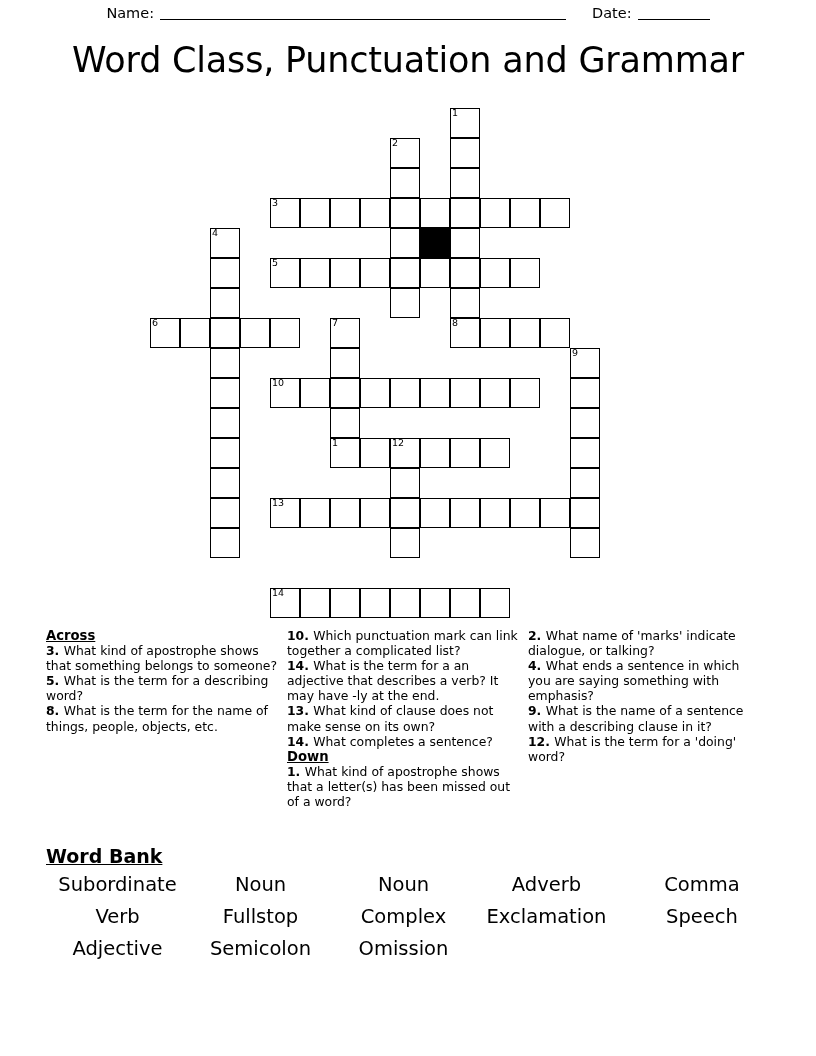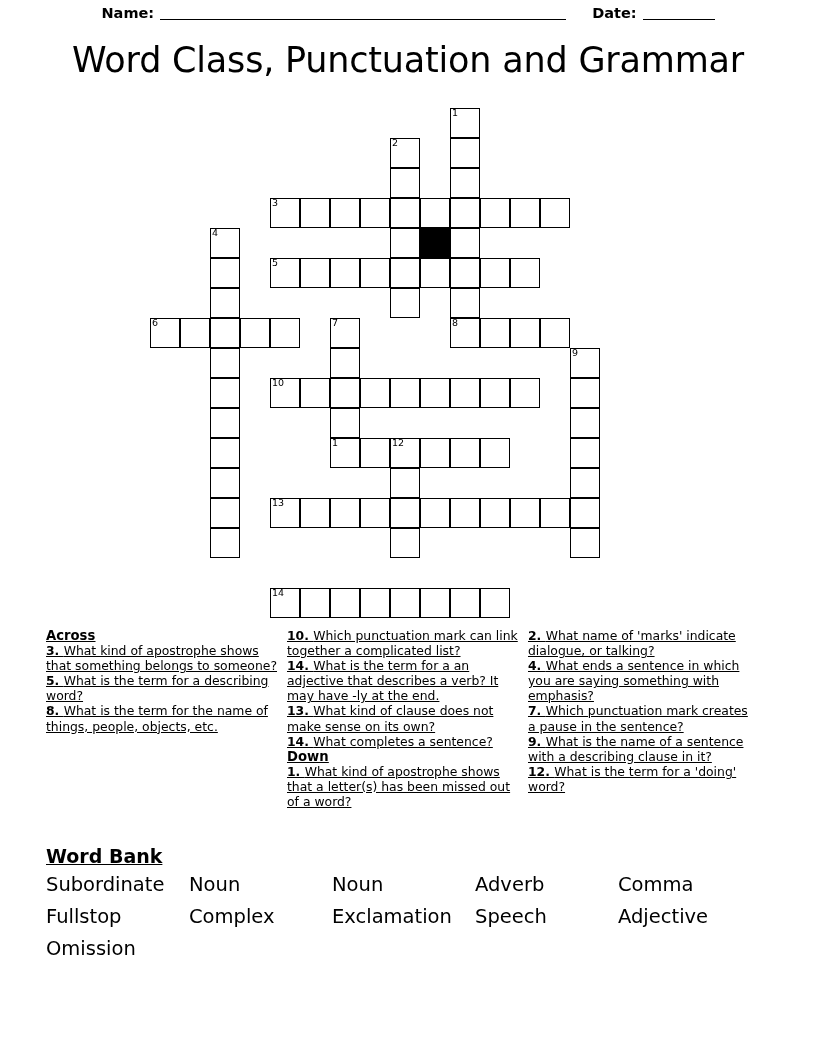--- a/index.html
+++ b/index.html
@@ -22,21 +22,21 @@
     top: 0px;
     left: 0px;
     width: 816px;
     height: 26px;
     display: flex;
     align-items: center;
     justify-content: center;
     gap: 6px;
     font-size: 14.5px;
   }
-  .nd-label { white-space: nowrap; font-weight: bold; }
+  .nd-label { white-space: nowrap; }
   .nd-rule-long {
     display: inline-block;
     width: 406px;
     border-bottom: 1.2px solid #000;
     height: 12px;
   }
   .nd-rule-short {
     display: inline-block;
     width: 72px;
     border-bottom: 1.2px solid #000;
@@ -93,21 +93,20 @@
     height: 200px;
     display: flex;
     gap: 0px;
   }
   .clue-col {
     width: 241px;
     padding-right: 10px;
     box-sizing: border-box;
     font-size: 12.4px;
     line-height: 15.1px;
-    text-decoration: underline;
   }
   .clue-heading {
     font-weight: bold;
     text-decoration: underline;
     font-size: 13.2px;
     display: block;
     margin-bottom: 0px;
   }
   .clue {
     display: block;
@@ -126,20 +125,21 @@
     font-weight: bold;
     text-decoration: underline;
     margin-bottom: 4px;
   }
   .wb-grid {
     display: grid;
     grid-template-columns: 143px 143px 143px 143px auto;
     row-gap: 4px;
     font-size: 19.5px;
     line-height: 28px;
+    text-align: center;
   }
   .wb-word { white-space: nowrap; }
 </style>
 </head>
 <body>
 
 <div class="name-date-row">
   <span class="nd-label">Name:</span>
   <span class="nd-rule-long"></span>
   <span class="nd-gap"></span>
@@ -284,35 +284,36 @@
       <span class="clue"><span class="cnum">10. </span><span>Which punctuation mark can link together a complicated list?</span></span>
       <span class="clue"><span class="cnum">14. </span><span>What is the term for a an adjective that describes a verb? It may have -ly at the end.</span></span>
       <span class="clue"><span class="cnum">13. </span><span>What kind of clause does not make sense on its own?</span></span>
       <span class="clue"><span class="cnum">14. </span><span>What completes a sentence?</span></span>
       <span class="clue-heading">Down</span>
       <span class="clue"><span class="cnum">1. </span><span>What kind of apostrophe shows that a letter(s) has been missed out of a word?</span></span>
     </div>
     <div class="clue-col">
       <span class="clue"><span class="cnum">2. </span><span>What name of 'marks' indicate dialogue, or talking?</span></span>
       <span class="clue"><span class="cnum">4. </span><span>What ends a sentence in which you are saying something with emphasis?</span></span>
-      <span class="clue"><span class="cnum">7. </span><span>Which punctuation mark creates a pause in the sentence?</span></span>
       <span class="clue"><span class="cnum">9. </span><span>What is the name of a sentence with a describing clause in it?</span></span>
       <span class="clue"><span class="cnum">12. </span><span>What is the term for a 'doing' word?</span></span>
     </div>
   </div>
 
 <div id="wordbank">
   <div class="wb-heading">Word Bank</div>
   <div class="wb-grid">
       <div class="wb-word">Subordinate</div>
       <div class="wb-word">Noun</div>
       <div class="wb-word">Noun</div>
       <div class="wb-word">Adverb</div>
       <div class="wb-word">Comma</div>
+      <div class="wb-word">Verb</div>
       <div class="wb-word">Fullstop</div>
       <div class="wb-word">Complex</div>
       <div class="wb-word">Exclamation</div>
       <div class="wb-word">Speech</div>
       <div class="wb-word">Adjective</div>
+      <div class="wb-word">Semicolon</div>
       <div class="wb-word">Omission</div>
       <div class="wb-word"></div>
     </div>
 </div>
 
 </body></html>

